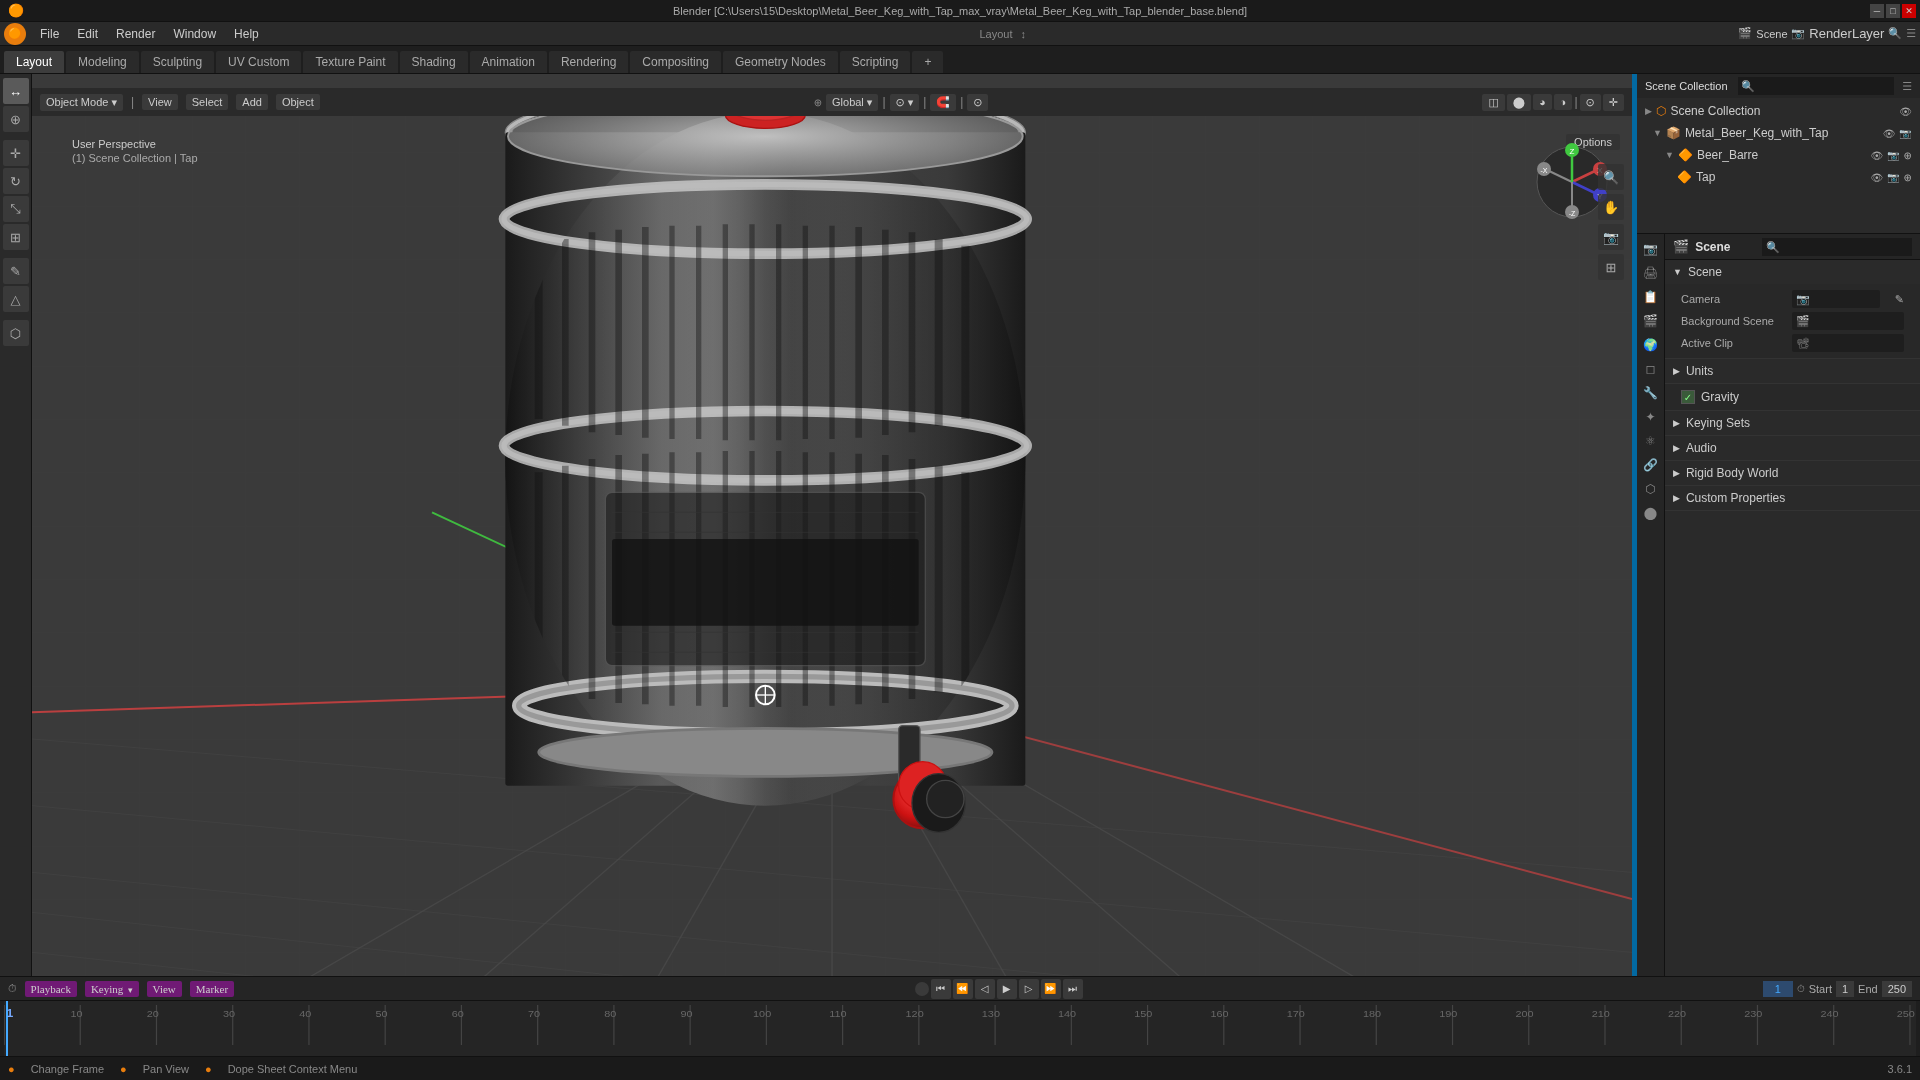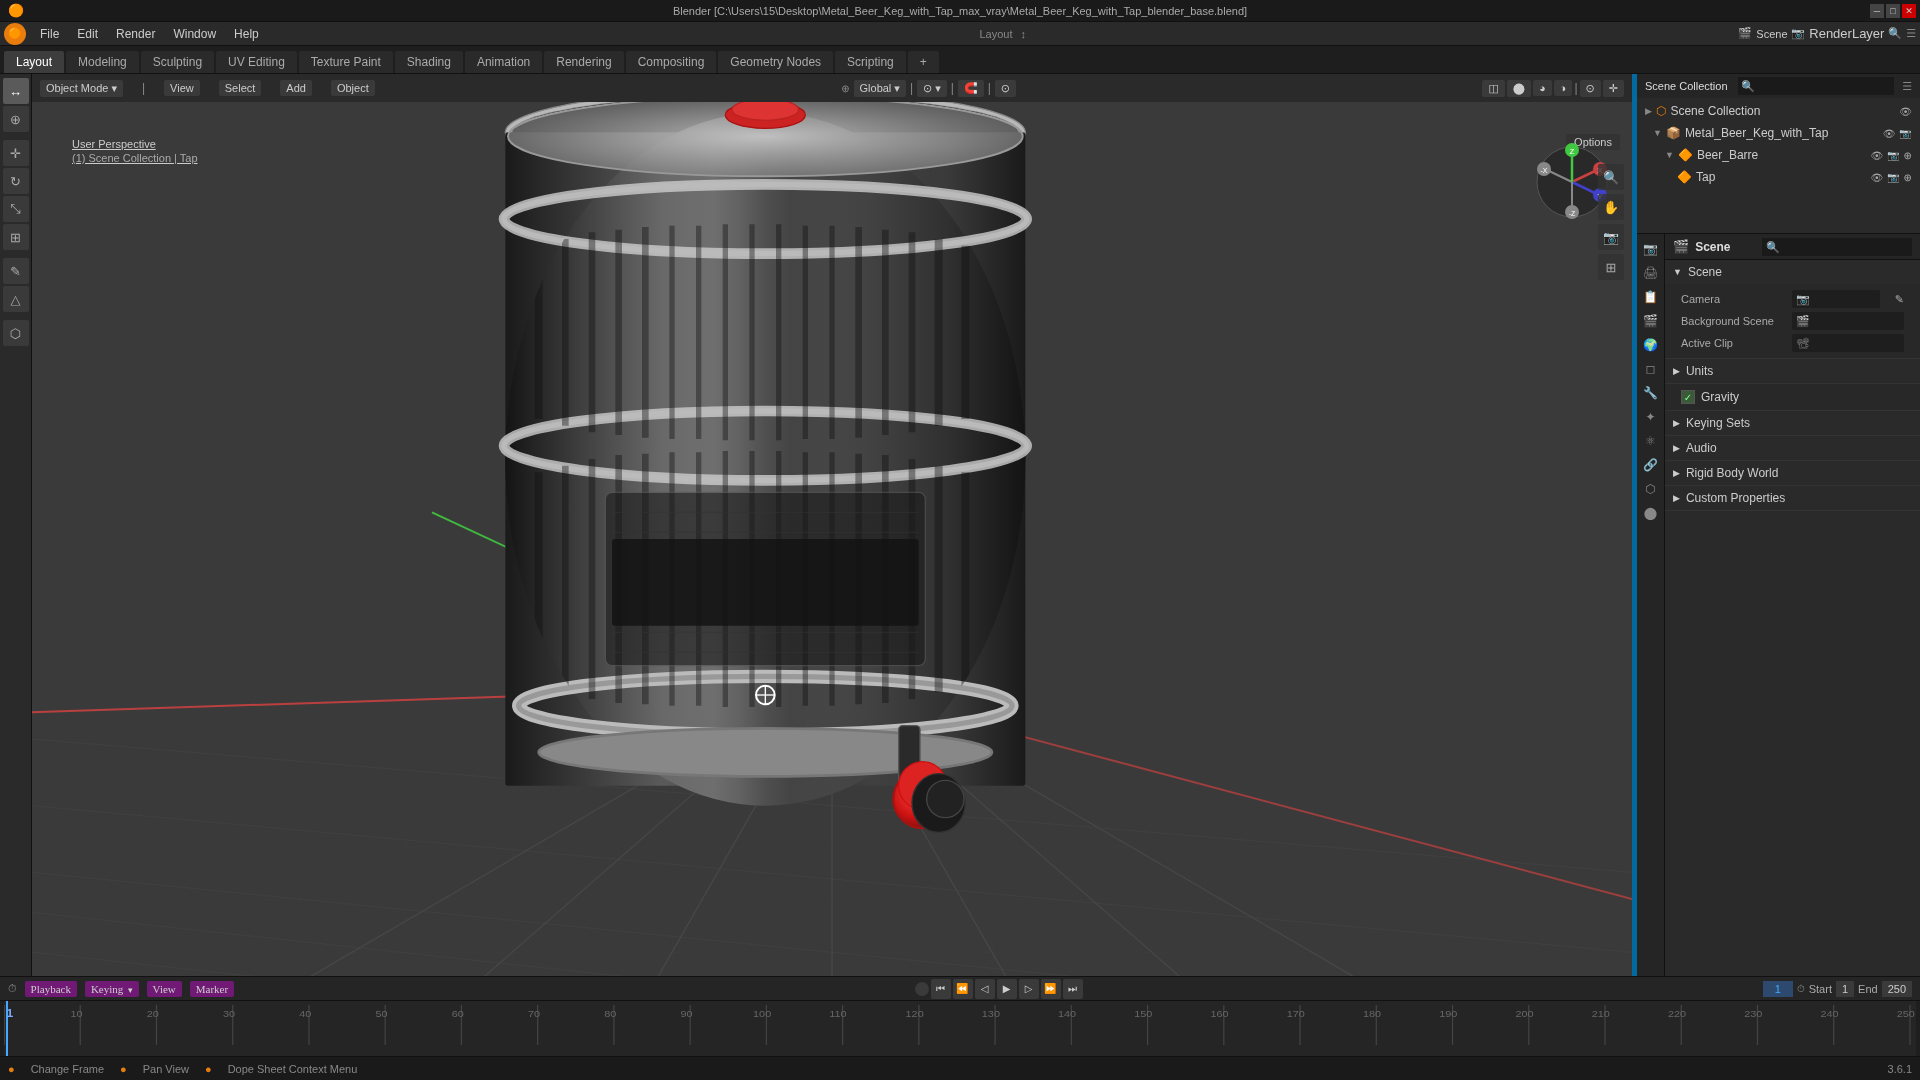--- a/index.html
+++ b/index.html
@@ -142,23 +142,23 @@
       overflow: hidden;
     }
 
     
     #viewport-header {
       height: 28px;
       background: #2a2a2a;
       display: flex;
       align-items: center;
       padding: 0 8px;
-      gap: 19px;
+      gap: 8px;
       position: absolute;
-      top: 0; left: 0; right: 0;
+      top: 14px; left: 0; right: 0;
       z-index: 10;
     }
     .vp-btn {
       padding: 2px 6px;
       background: #3a3a3a;
       color: #ccc;
       font-size: 11px;
       cursor: pointer;
       border-radius: 2px;
     }
@@ -175,21 +175,20 @@
     }
 
     
     #view-info {
       position: absolute;
       top: 36px;
       left: 40px;
       color: #ccc;
       font-size: 11px;
       pointer-events: none;
-      text-decoration: underline;
     }
 
     
     #gizmo {
       position: absolute;
       top: 40px;
       right: 20px;
       width: 80px;
       height: 80px;
     }
@@ -496,21 +495,21 @@
     <span style="color:#ccc;font-size:13px;">RenderLayer</span>
     <span style="color:#888;font-size:11px;">🔍</span>
     <span style="color:#888;font-size:11px;">☰</span>
   </div>
 </div>
 
 <div id="workspace-tabs">
   <div class="workspace-tab active">Layout</div>
   <div class="workspace-tab">Modeling</div>
   <div class="workspace-tab">Sculpting</div>
-  <div class="workspace-tab">UV Editing</div>
+  <div class="workspace-tab">UV Custom</div>
   <div class="workspace-tab">Texture Paint</div>
   <div class="workspace-tab">Shading</div>
   <div class="workspace-tab">Animation</div>
   <div class="workspace-tab">Rendering</div>
   <div class="workspace-tab">Compositing</div>
   <div class="workspace-tab">Geometry Nodes</div>
   <div class="workspace-tab">Scripting</div>
   <div class="workspace-tab">+</div>
 </div>
 

